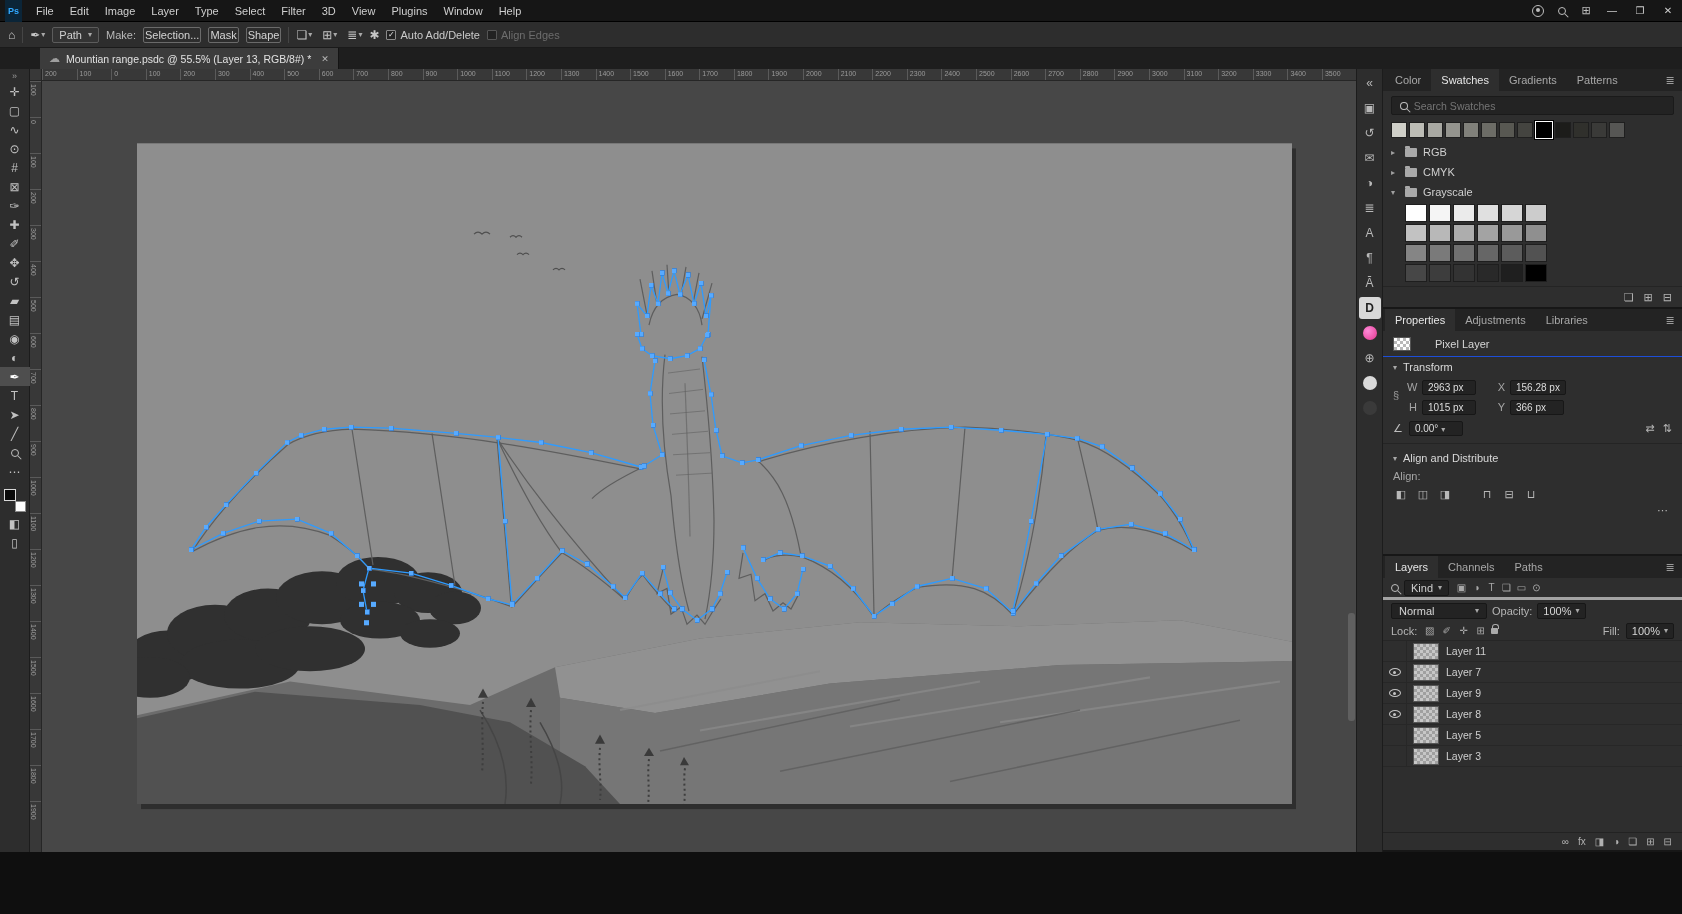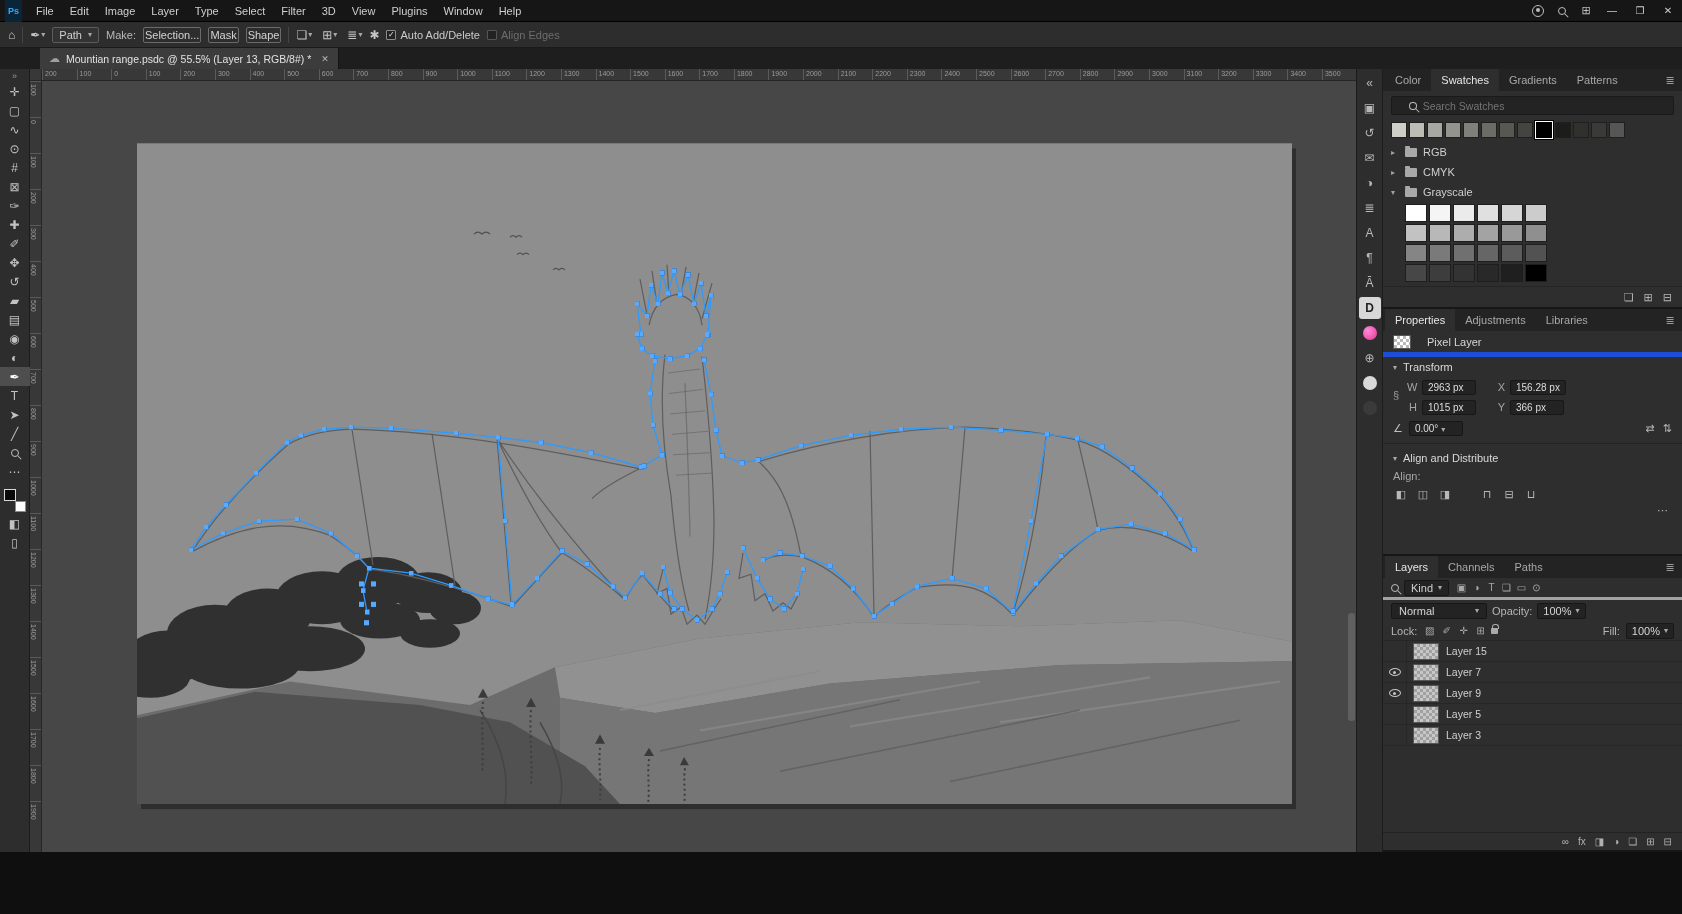--- a/index.html
+++ b/index.html
@@ -67,35 +67,35 @@
   
   .panels{width:300px;background:#a21caf;border-left:1px solid #1c1c1c;display:flex;flex-direction:column;flex:0 0 auto}
   .panel{display:flex;flex-direction:column;border-bottom:2px solid #171717;min-height:0}
   .ptabs{height:22px;background:#232323;display:flex;align-items:stretch;padding-left:2px;flex:0 0 auto}
   .ptab{padding:0 10px;display:flex;align-items:center;color:#a8a8a8;font-size:11px}
   .ptab.active{background:#2e2e2e;color:#e6e6e6}
   .ptab-menu{margin-left:auto;width:24px;display:flex;align-items:center;justify-content:center;color:#9a9a9a}
   .pbody{background:#2e2e2e;flex:1;min-height:0;display:flex;flex-direction:column}
 
   
-  .search-row{margin:5px 8px 3px;display:flex;align-items:center;gap:6px;background:#232323;border:1px solid #1a1a1a;border-radius:2px;height:20px;padding:0 17px}
+  .search-row{margin:5px 8px 3px;display:flex;align-items:center;gap:6px;background:#232323;border:1px solid #1a1a1a;border-radius:2px;height:20px;padding:0 8px}
   .search-row input{background:transparent;border:none;outline:none;color:#cfcfcf;font-size:10.5px;width:100%;font-family:"Liberation Sans",sans-serif}
   .quick-row{display:flex;align-items:center;gap:2px;margin:3px 8px}
   .qsw{width:16px;height:16px;border:1px solid #1f1f1f}
   .qsw.sel{width:18px;height:18px;border:1px solid #fff;outline:1px solid #000}
   .grp-row{display:flex;align-items:center;gap:6px;height:20px;padding:0 8px;color:#cfcfcf}
   .grp-chev{font-size:8px;color:#a0a0a0;width:8px}
   .folder{width:12px;height:9px;background:#a9a9a9;border-radius:1px;position:relative}
   .folder::before{content:"";position:absolute;top:-2px;left:0;width:5px;height:2px;background:#a9a9a9;border-radius:1px 1px 0 0}
   .gs-grid{display:grid;grid-template-columns:repeat(6,22px);gap:2px;margin:2px 8px 4px 22px}
   .gsw{width:22px;height:18px;border:1px solid #1e1e1e}
   .sw-footer{margin-top:auto;height:22px;display:flex;align-items:center;justify-content:flex-end;gap:10px;padding:0 10px;border-top:1px solid #242424;color:#b3b3b3}
 
   
-  .prop-head{display:flex;align-items:center;gap:16px;height:26px;padding:0 10px;color:#d6d6d6;border-bottom:5px solid #1d4ed8}
+  .prop-head{display:flex;align-items:center;gap:24px;height:26px;padding:0 10px;color:#d6d6d6;border-bottom:1px solid #1d4ed8}
   .thumb{width:18px;height:14px;border:1px solid #555;background:#fff;background-image:linear-gradient(45deg,#b9b9b9 25%,transparent 25%,transparent 75%,#b9b9b9 75%),linear-gradient(45deg,#b9b9b9 25%,transparent 25%,transparent 75%,#b9b9b9 75%);background-size:6px 6px;background-position:0 0,3px 3px}
   .sect-head{display:flex;align-items:center;gap:6px;height:20px;padding:0 10px;color:#d9d9d9}
   .tf-wrap{position:relative;padding-left:24px}
   .tf-link{position:absolute;left:10px;top:12px;color:#9a9a9a;font-size:11px}
   .tf-row{display:flex;align-items:center;gap:5px;height:20px;padding:0 8px 0 0;color:#bdbdbd}
   .tf-lbl{width:10px;text-align:right;color:#a5a5a5}
   .tf-val{background:#232323;border:1px solid #171717;border-radius:2px;padding:1px 5px;min-width:54px;color:#dcdcdc;font-size:10px}
   .ang-row{display:flex;align-items:center;gap:6px;height:22px;padding:0 10px;color:#bdbdbd}
   .flips{margin-left:auto;display:flex;gap:8px;color:#b5b5b5}
   .aln-row{display:flex;align-items:center;gap:6px;height:20px;padding:0 10px}
@@ -646,35 +646,42 @@
             <span style="margin-left:auto">Fill:</span>
             <span class="sm-val">
                 <span>100%</span>
                 <span class="caret">▾</span>
               </span>
           </div>
           <div class="layer-list" id="layer-list">
               <div class="layer-row">
                 <span class="eye-cell"></span>
                 <span class="lthumb"></span>
-                <span class="layer-name">Layer 15</span>
+                <span class="layer-name">Layer 11</span>
               </div>
               <div class="layer-row">
                 <span class="eye-cell">
                   <span class="eye"></span>
                 </span>
                 <span class="lthumb"></span>
                 <span class="layer-name">Layer 7</span>
               </div>
               <div class="layer-row">
                 <span class="eye-cell">
                   <span class="eye"></span>
                 </span>
                 <span class="lthumb"></span>
                 <span class="layer-name">Layer 9</span>
+              </div>
+              <div class="layer-row">
+                <span class="eye-cell">
+                  <span class="eye"></span>
+                </span>
+                <span class="lthumb"></span>
+                <span class="layer-name">Layer 8</span>
               </div>
               <div class="layer-row">
                 <span class="eye-cell"></span>
                 <span class="lthumb"></span>
                 <span class="layer-name">Layer 5</span>
               </div>
               <div class="layer-row">
                 <span class="eye-cell"></span>
                 <span class="lthumb"></span>
                 <span class="layer-name">Layer 3</span>

